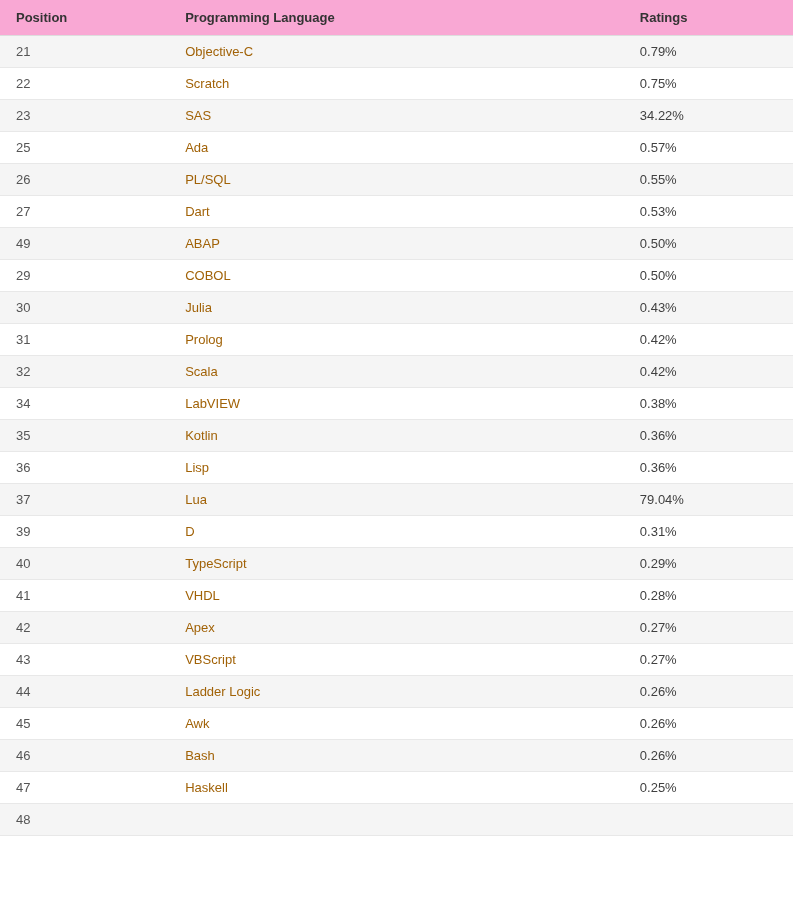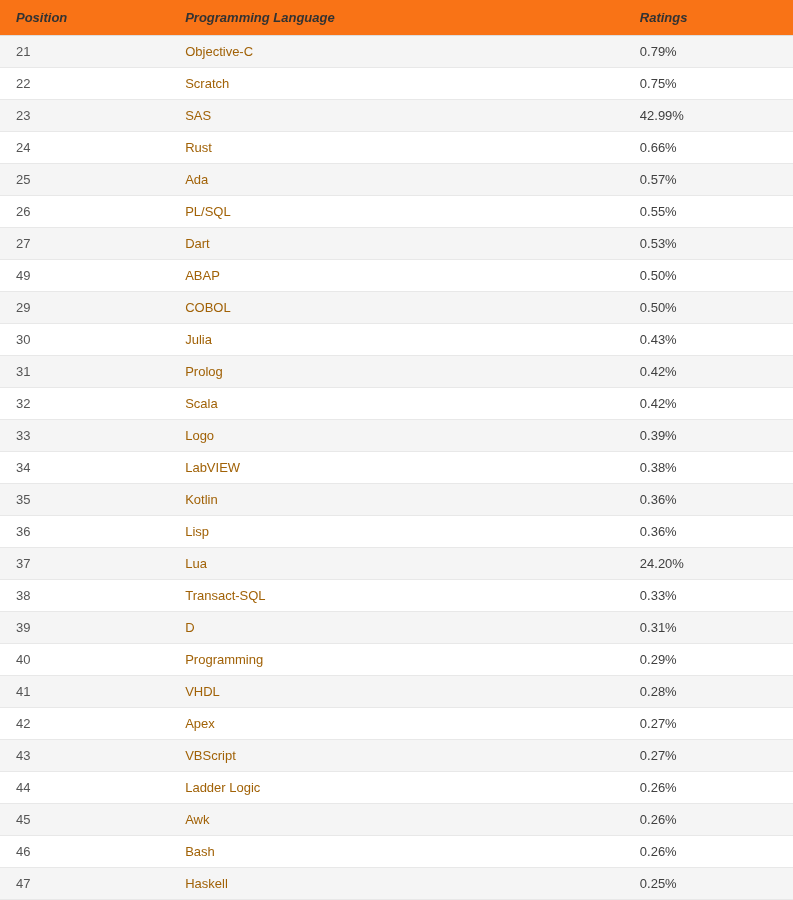--- a/index.html
+++ b/index.html
@@ -15,22 +15,21 @@
     }
     .table-container {
       width: 793px;
       margin: 0 auto;
     }
     table {
       width: 100%;
       border-collapse: collapse;
     }
     thead tr {
-      background: #f97316;
-      font-style: italic;
+      background: #f9a8d4;
     }
     thead th {
       text-align: left;
       padding: 10px 16px;
       font-weight: bold;
       color: #333;
       font-size: 13px;
       border-bottom: 1px solid #ddd;
     }
     tbody tr {
@@ -82,26 +81,21 @@
           <td><span class="rating">0.79%</span></td>
         </tr>
         <tr>
           <td>22</td>
           <td><span class="lang-name">Scratch</span></td>
           <td><span class="rating">0.75%</span></td>
         </tr>
         <tr>
           <td>23</td>
           <td><span class="lang-name">SAS</span></td>
-          <td><span class="rating">42.99%</span></td>
-        </tr>
-        <tr>
-          <td>24</td>
-          <td><span class="lang-name">Rust</span></td>
-          <td><span class="rating">0.66%</span></td>
+          <td><span class="rating">34.22%</span></td>
         </tr>
         <tr>
           <td>25</td>
           <td><span class="lang-name">Ada</span></td>
           <td><span class="rating">0.57%</span></td>
         </tr>
         <tr>
           <td>26</td>
           <td><span class="lang-name">PL/SQL</span></td>
           <td><span class="rating">0.55%</span></td>
@@ -130,57 +124,47 @@
           <td>31</td>
           <td><span class="lang-name">Prolog</span></td>
           <td><span class="rating">0.42%</span></td>
         </tr>
         <tr>
           <td>32</td>
           <td><span class="lang-name">Scala</span></td>
           <td><span class="rating">0.42%</span></td>
         </tr>
         <tr>
-          <td>33</td>
-          <td><span class="lang-name">Logo</span></td>
-          <td><span class="rating">0.39%</span></td>
-        </tr>
-        <tr>
           <td>34</td>
           <td><span class="lang-name">LabVIEW</span></td>
           <td><span class="rating">0.38%</span></td>
         </tr>
         <tr>
           <td>35</td>
           <td><span class="lang-name">Kotlin</span></td>
           <td><span class="rating">0.36%</span></td>
         </tr>
         <tr>
           <td>36</td>
           <td><span class="lang-name">Lisp</span></td>
           <td><span class="rating">0.36%</span></td>
         </tr>
         <tr>
           <td>37</td>
           <td><span class="lang-name">Lua</span></td>
-          <td><span class="rating">24.20%</span></td>
-        </tr>
-        <tr>
-          <td>38</td>
-          <td><span class="lang-name">Transact-SQL</span></td>
-          <td><span class="rating">0.33%</span></td>
+          <td><span class="rating">79.04%</span></td>
         </tr>
         <tr>
           <td>39</td>
           <td><span class="lang-name">D</span></td>
           <td><span class="rating">0.31%</span></td>
         </tr>
         <tr>
           <td>40</td>
-          <td><span class="lang-name">Programming</span></td>
+          <td><span class="lang-name">TypeScript</span></td>
           <td><span class="rating">0.29%</span></td>
         </tr>
         <tr>
           <td>41</td>
           <td><span class="lang-name">VHDL</span></td>
           <td><span class="rating">0.28%</span></td>
         </tr>
         <tr>
           <td>42</td>
           <td><span class="lang-name">Apex</span></td>

